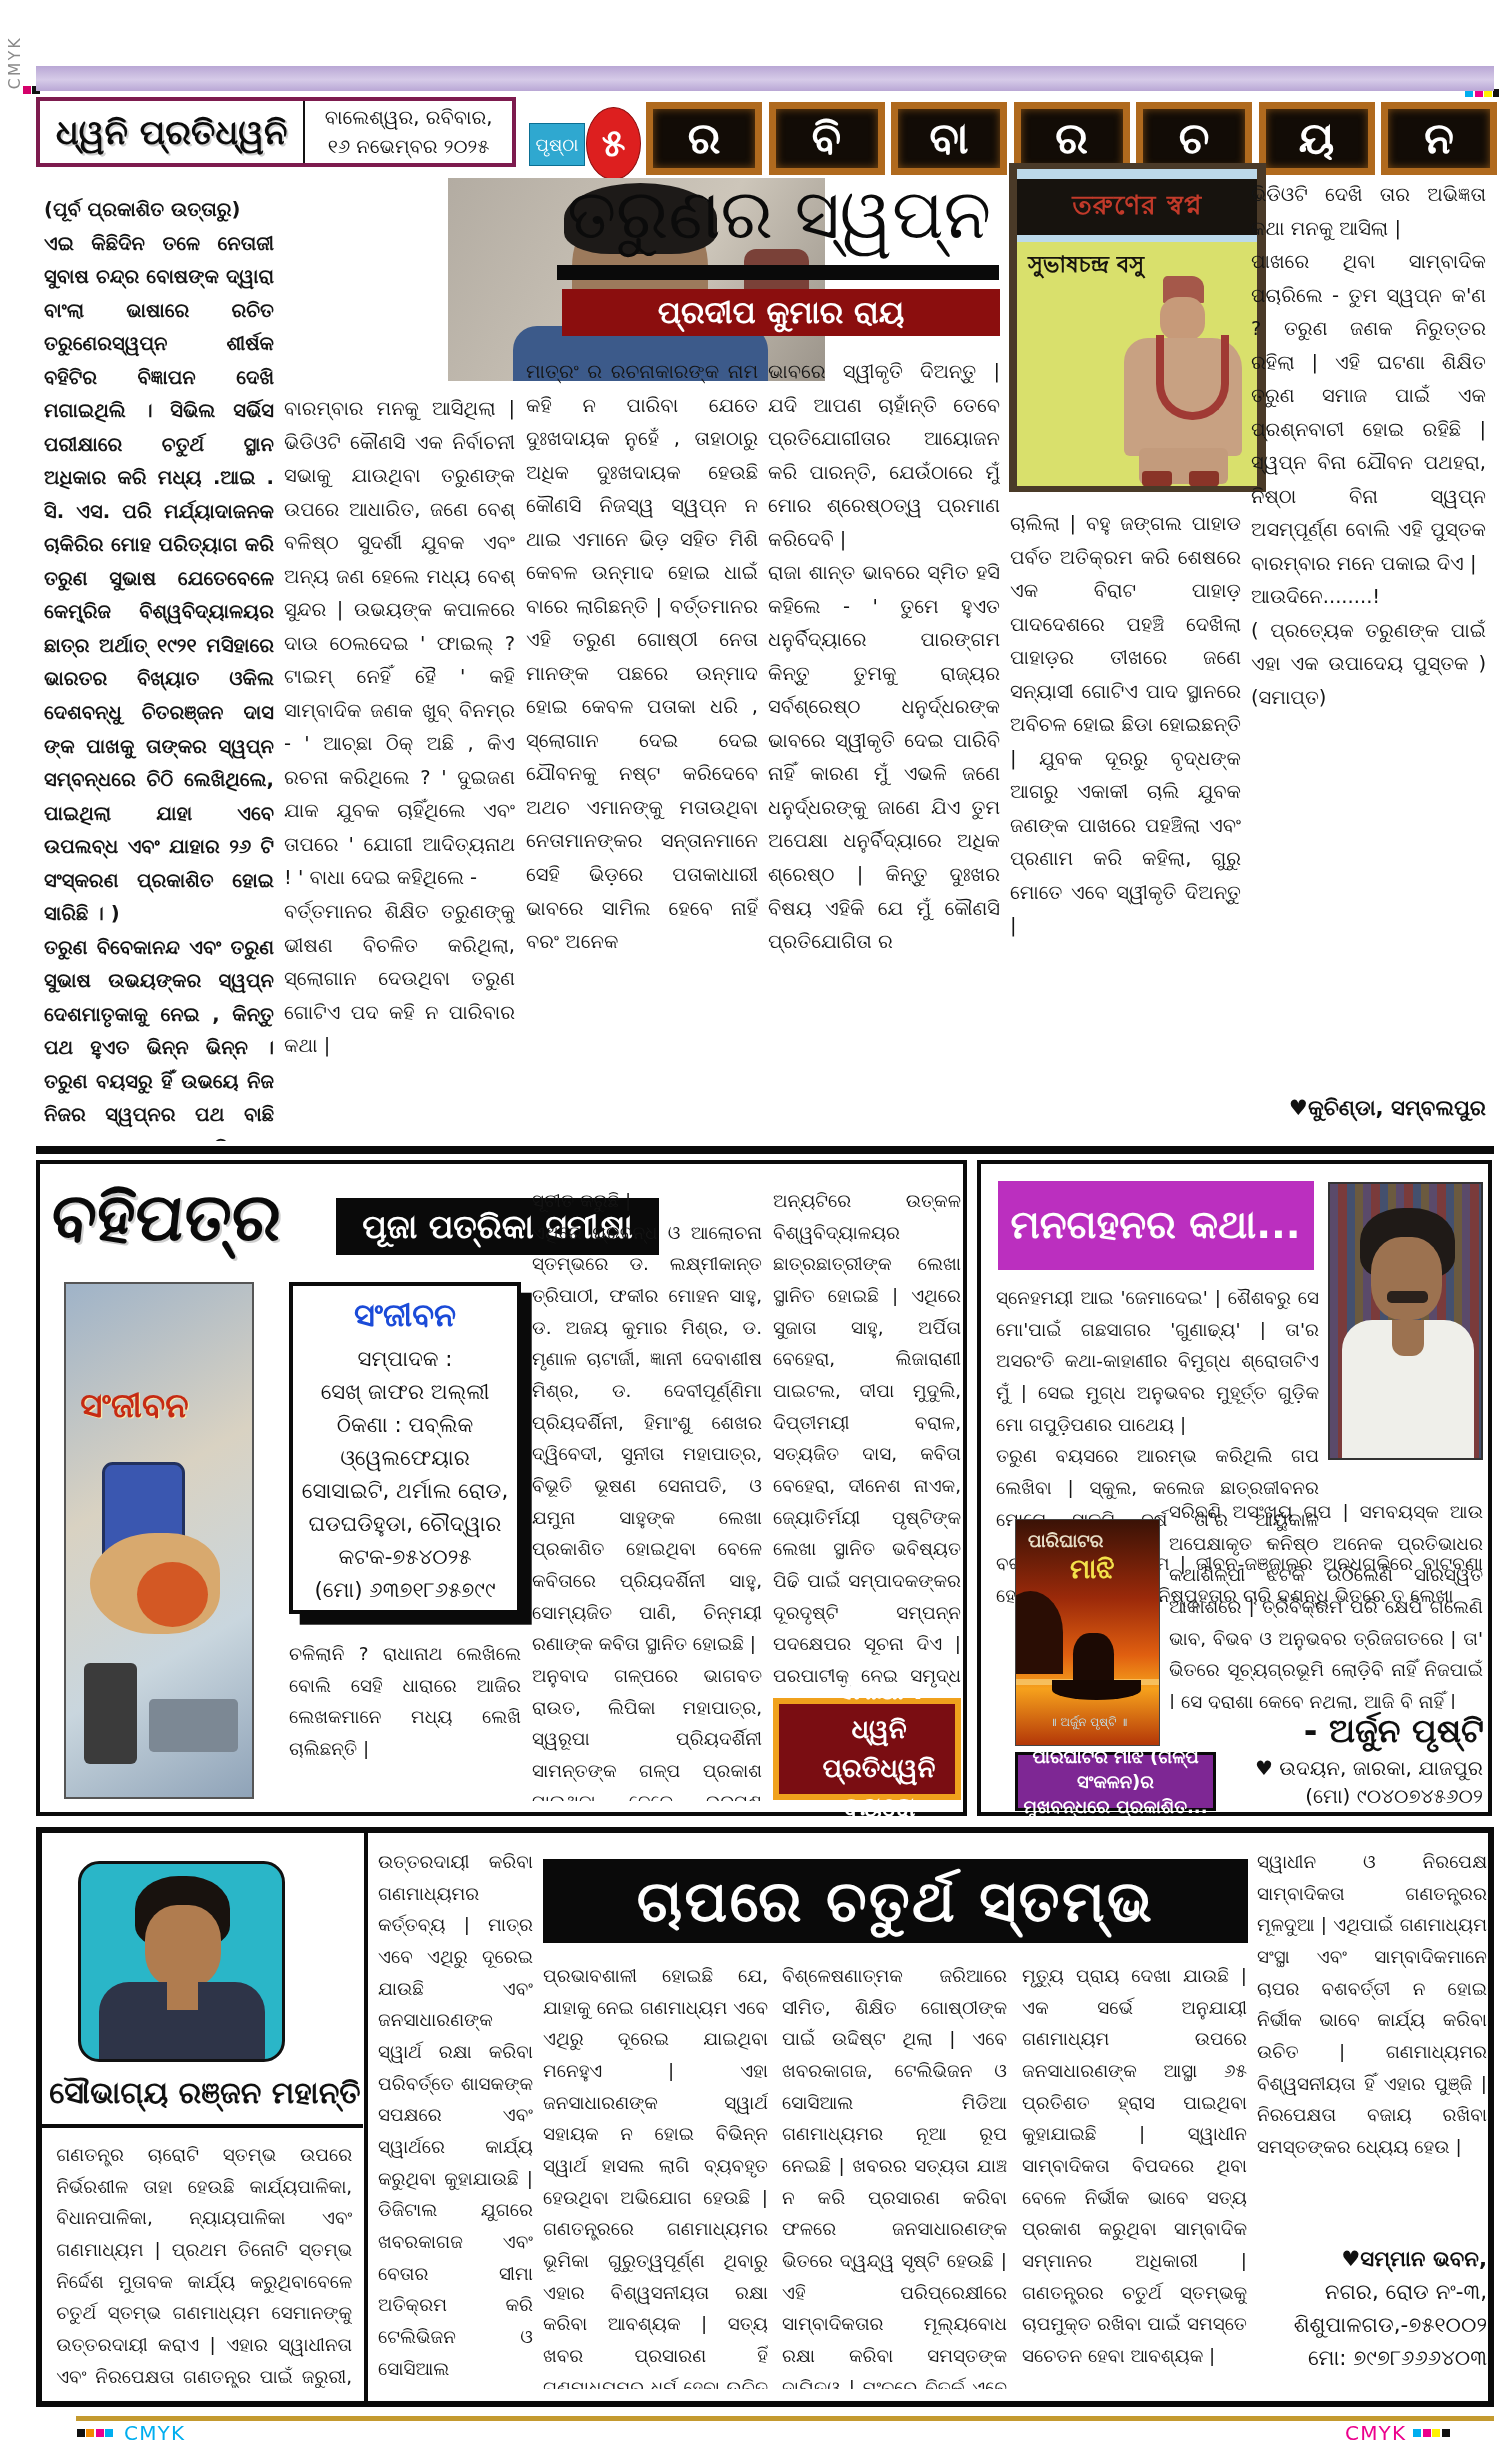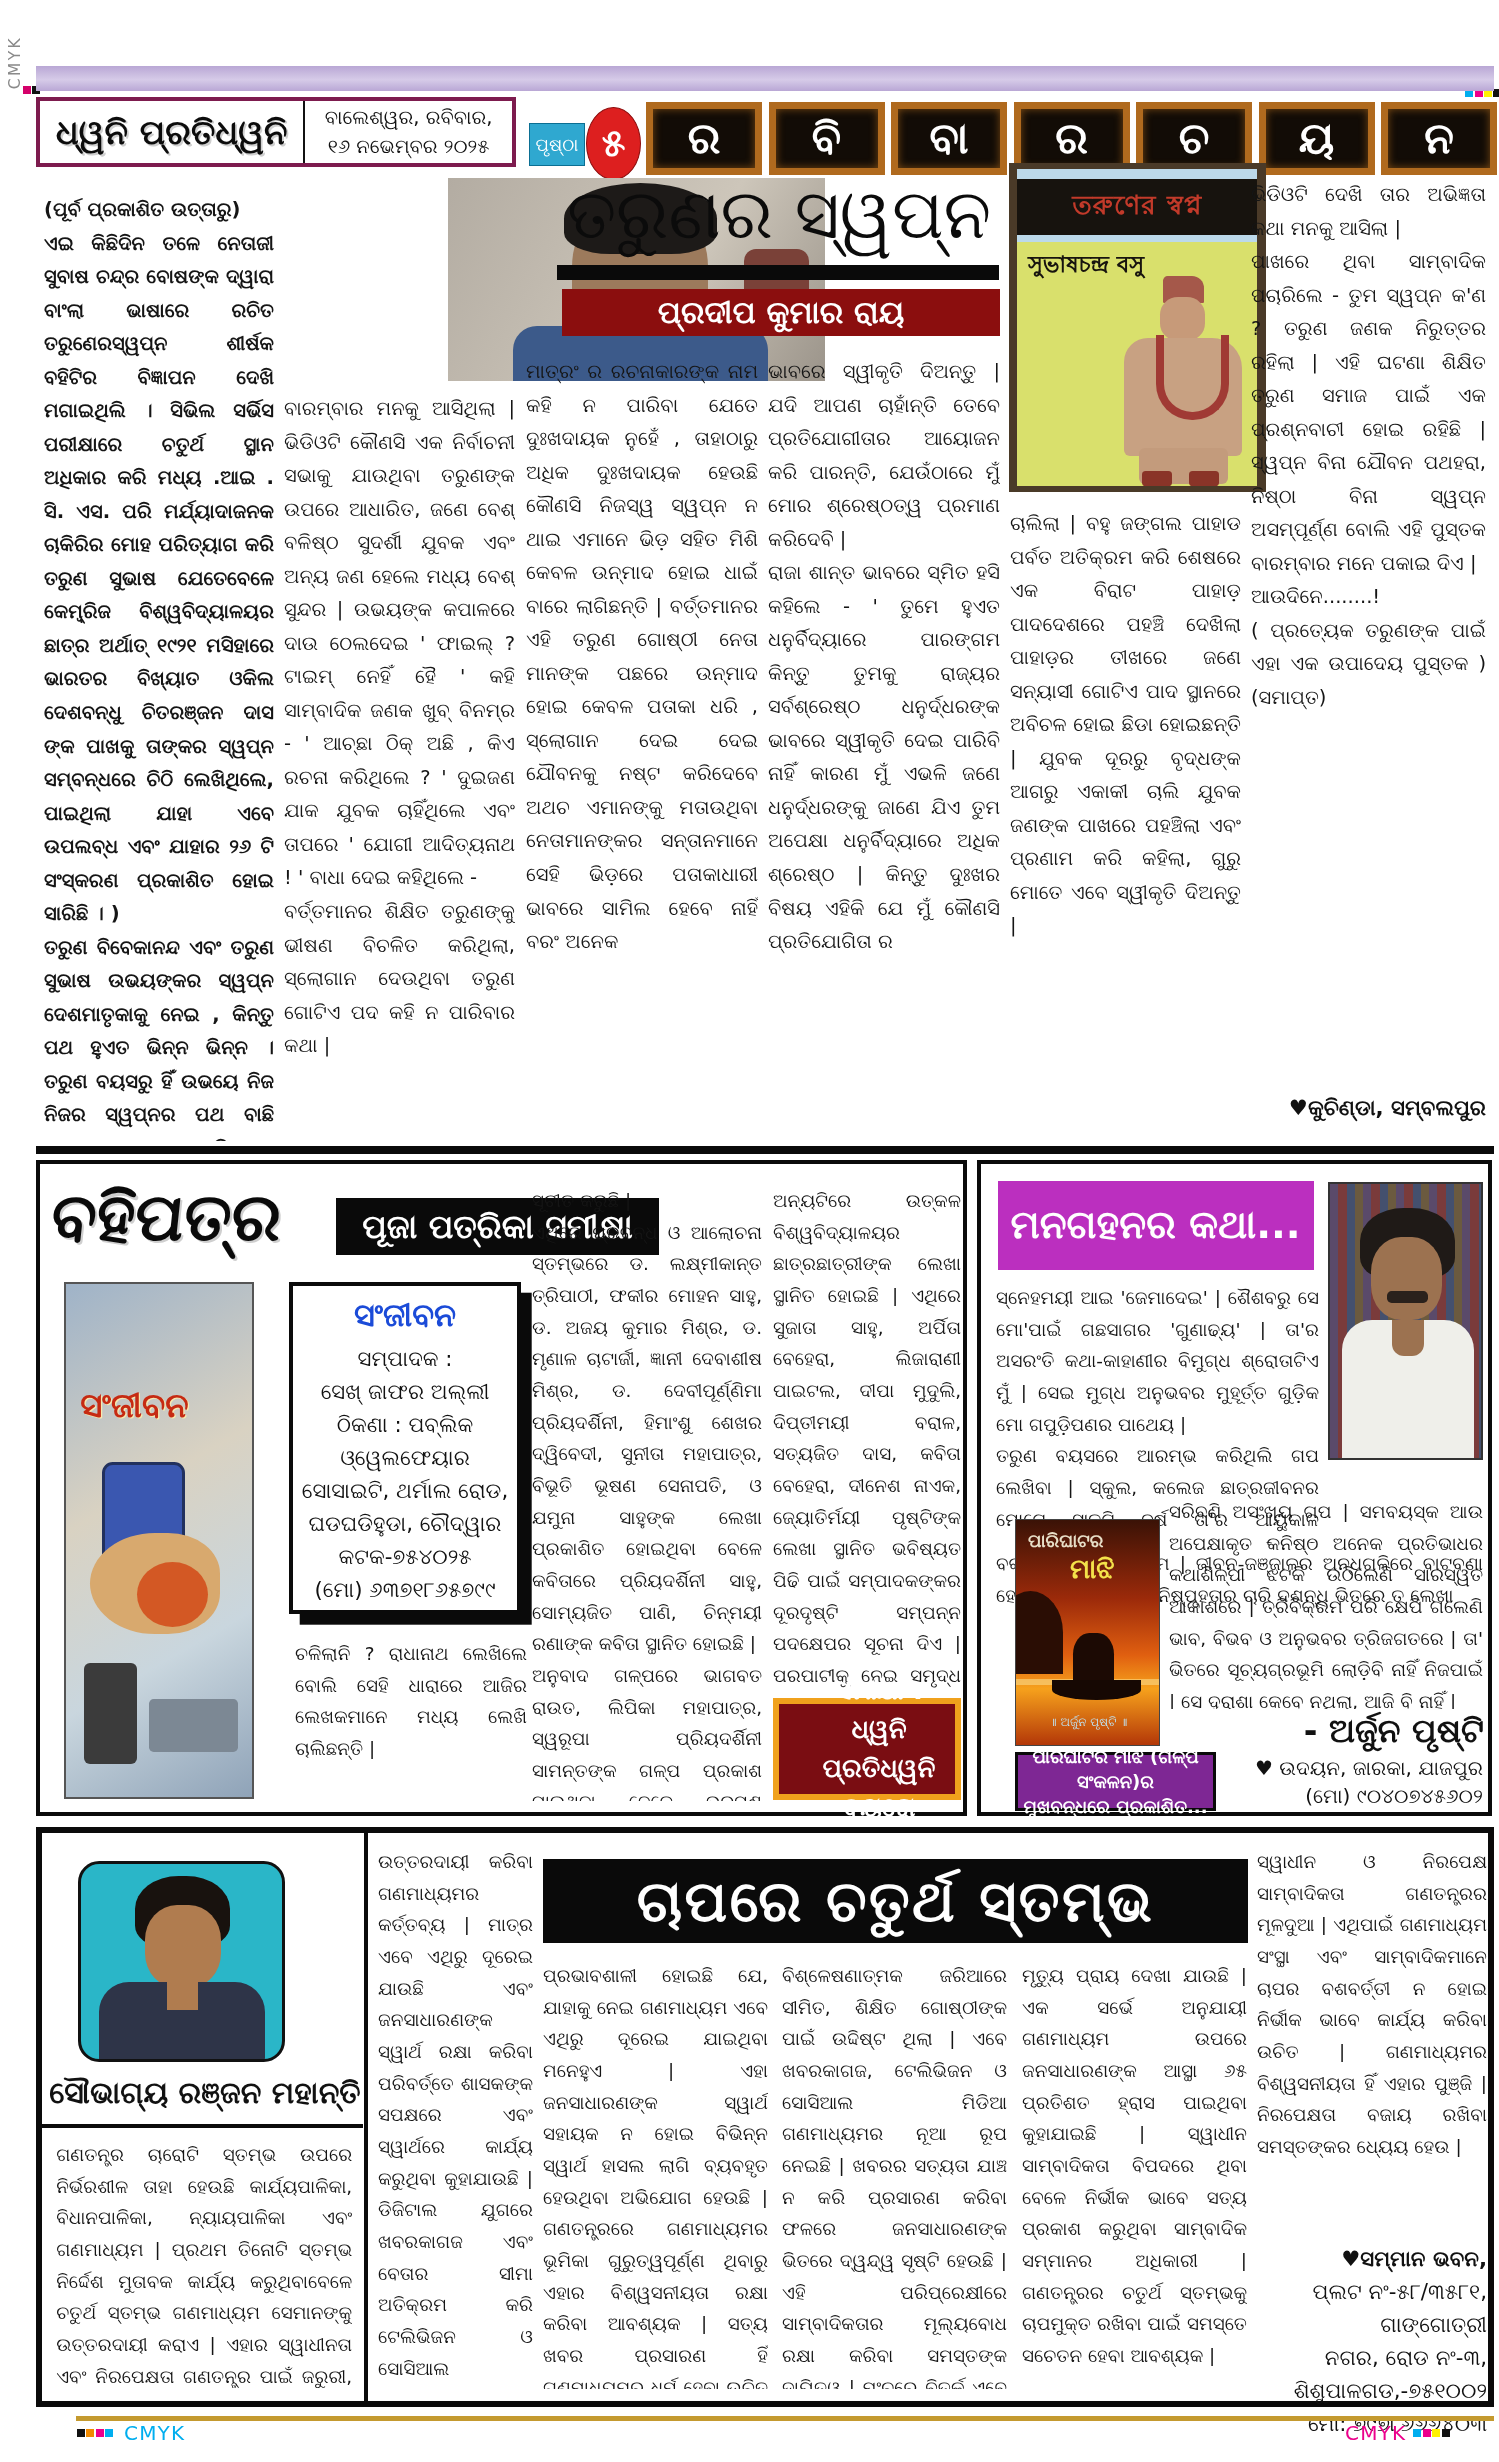--- a/index.html
+++ b/index.html
@@ -138,21 +138,21 @@
                 box-shadow:10.7px 10.7px 0 #0a0a0a;text-align:center;padding:9.5px 6px;">
       <div style="font-size:32px;font-weight:bold;color:#1b4bd8;margin-bottom:8.3px;">ସଂଜୀବନ</div>
       <div style="font-size:21.3px;line-height:1.55;white-space:pre-line;">ସମ୍ପାଦକ :
 ସେଖ୍ ଜାଫର ଅଲ୍ଲୀ
 ଠିକଣା : ପବ୍ଲିକ ଓ୍ୱେଲଫେୟାର
 ସୋସାଇଟି, ଥର୍ମାଲ ରୋଡ,
 ଘଡଘଡିହୁଡା, ଚୌଦ୍ୱାର
 କଟକ-୭୫୪୦୨୫
 (ମୋ) ୬୩୭୧୮୬୫୭୯୯</div>
     </div>
-    <div class="col" style="left:249px;top:474px;width:232px;height:161px;margin-left:6px;">ଚଳିଲାନି ? ରାଧାନାଥ ଲେଖିଲେ ବୋଲି ସେହି ଧାରାରେ ଆଜିର ଲେଖକମାନେ ମଧ୍ୟ ଲେଖି ଚାଲିଛନ୍ତି |</div>
+    <div class="col" style="left:249px;top:474px;width:232px;height:161px;">ଚଳିଲାନି ? ରାଧାନାଥ ଲେଖିଲେ ବୋଲି ସେହି ଧାରାରେ ଆଜିର ଲେଖକମାନେ ମଧ୍ୟ ଲେଖି ଚାଲିଛନ୍ତି |</div>
 
     <div class="col" style="left:492px;top:21px;width:230px;height:616px;">ସୂଚୀତ କରୁଛି |
 ଏଥିରେ ପ୍ରବନ୍ଧ ଓ ଆଲୋଚନା ସ୍ତମ୍ଭରେ ଡ. ଲକ୍ଷ୍ମୀକାନ୍ତ ତ୍ରିପାଠୀ, ଫକୀର ମୋହନ ସାହୁ, ଡ. ଅଜୟ କୁମାର ମିଶ୍ର, ଡ. ମୃଣାଳ ଚାଟାର୍ଜୀ, ଜ୍ଞାନୀ ଦେବାଶୀଷ ମିଶ୍ର, ଡ. ଦେବୀପୂର୍ଣ୍ଣିମା ପ୍ରିୟଦର୍ଶିନୀ, ହିମାଂଶୁ ଶେଖର ଦ୍ୱିବେଦୀ, ସୁନୀତା ମହାପାତ୍ର, ବିଭୂତି ଭୂଷଣ ସେନାପତି, ଓ ଯମୁନା ସାହୁଙ୍କ ଲେଖା ପ୍ରକାଶିତ ହୋଇଥିବା ବେଳେ କବିତାରେ ପ୍ରିୟଦର୍ଶିନୀ ସାହୁ, ସୋମ୍ୟଜିତ ପାଣି, ଚିନ୍ମୟୀ ରଣାଙ୍କ କବିତା ସ୍ଥାନିତ ହୋଇଛି |
 ଅନୁବାଦ ଗଳ୍ପରେ ଭାଗବତ ରାଉତ, ଲିପିକା ମହାପାତ୍ର, ସ୍ୱରୂପା ପ୍ରିୟଦର୍ଶିନୀ ସାମନ୍ତଙ୍କ ଗଳ୍ପ ପ୍ରକାଶ ପାଇଥିବା ବେଳେ ଭ୍ରମଣ କାହାଣୀରେ ଗାୟତ୍ରୀ ବେହେରାଙ୍କ ଲେଖା ପ୍ରକାଶିତ ହୋଇଛି | ଉତ୍ତରଣ ନାମରେ ଦୁଇଟି ସ୍ତମ୍ଭ ଥିବାବେଳେ ଗୋଟିଏ ସ୍ତମ୍ଭରେ ରମାଦେବୀ ମହିଳା ମହାବିଦ୍ୟାଳୟର ଛାତ୍ରୀମାନଙ୍କ କବିତା ସ୍ଥାନ ପାଇଛ ଓ</div>
     <div class="col" style="left:733px;top:21px;width:188px;height:503px;">ଅନ୍ୟଟିରେ ଉତ୍କଳ ବିଶ୍ୱବିଦ୍ୟାଳୟର ଛାତ୍ରଛାତ୍ରୀଙ୍କ ଲେଖା ସ୍ଥାନିତ ହୋଇଛି | ଏଥିରେ ସୁଜାତା ସାହୁ, ଅର୍ପିତା ବେହେରା, ଲିଜାରାଣୀ ପାଇଟଲ, ଦୀପା ମୁଦୁଲି, ଦିପ୍ତୀମୟୀ ବରାଳ, ସତ୍ୟଜିତ ଦାସ, କବିତା ବେହେରା, ଦୀନେଶ ନାଏକ, ଜ୍ୟୋତିର୍ମୟୀ ପୃଷ୍ଟିଙ୍କ ଲେଖା ସ୍ଥାନିତ ଭବିଷ୍ୟତ ପିଢି ପାଇଁ ସମ୍ପାଦକଙ୍କର ଦୂରଦୃଷ୍ଟି ସମ୍ପନ୍ନ ପଦକ୍ଷେପର ସୂଚନା ଦିଏ | ପରପାଟୀକୁ ନେଇ ସମୃଦ୍ଧ ହୋଇଛ 'ସଂଜୀବନ'ର ଶାରଦୀୟ ସଂଖ୍ୟାର କଳେବର | ଏହା ପାଠକ ମହଲରେ ଆଦୃତି ଲାଭ କରିବ ବୋଲି ନିଶ୍ଚିତ ଭାବେ ଆଶା ପୋଷଣ କରାଯାଇପାରେ | ♥</div>
 
     <div class="abs center" style="left:733px;top:534px;width:188px;height:102px;background:#7a0d12;border:6px solid #f0a11c;box-sizing:border-box;
                 color:#fff;font-size:26px;font-weight:bold;flex-direction:column;line-height:1.5;padding-left:24px;">
       <span>ସମୀକ୍ଷା :</span>
       <span>ଧ୍ୱନି ପ୍ରତିଧ୍ୱନି ବ୍ୟୁରୋ</span>
@@ -216,21 +216,20 @@
 
     <div class="abs center" style="left:501px;top:26px;width:705px;height:84px;background:#0a0a0a;color:#fff;font-size:57px;font-weight:bold;letter-spacing:2.4px;">ଚାପରେ ଚତୁର୍ଥ ସ୍ତମ୍ଭ</div>
 
     <div class="col" style="left:501px;top:127px;width:225px;height:429px;">ପ୍ରଭାବଶାଳୀ ହୋଇଛି ଯେ, ଯାହାକୁ ନେଇ ଗଣମାଧ୍ୟମ ଏବେ ଏଥିରୁ ଦୂରେଇ ଯାଇଥିବା ମନେହୁଏ | ଏହା ଜନସାଧାରଣଙ୍କ ସ୍ୱାର୍ଥ ସହାୟକ ନ ହୋଇ ବିଭିନ୍ନ ସ୍ୱାର୍ଥ ହାସଲ ଲାଗି ବ୍ୟବହୃତ ହେଉଥିବା ଅଭିଯୋଗ ହେଉଛି | ଗଣତନ୍ତ୍ରରେ ଗଣମାଧ୍ୟମର ଭୂମିକା ଗୁରୁତ୍ୱପୂର୍ଣ୍ଣ ଥିବାରୁ ଏହାର ବିଶ୍ୱସନୀୟତା ରକ୍ଷା କରିବା ଆବଶ୍ୟକ | ସତ୍ୟ ଖବର ପ୍ରସାରଣ ହିଁ ଗଣମାଧ୍ୟମର ଧର୍ମ ହେବା ଉଚିତ ବୋଲି ବୁଦ୍ଧିଜୀବୀ ମହଲରେ ମତ ପ୍ରକାଶ ପାଉଛି | ବିଶେଷ୍ଲଣ କରିବା ଏବଂ କ୍ଷମତା ବଦଳକୁ</div>
     <div class="col" style="left:740px;top:127px;width:225px;height:429px;">ବିଶ୍ଳେଷଣାତ୍ମକ ଜରିଆରେ ସୀମିତ, ଶିକ୍ଷିତ ଗୋଷ୍ଠୀଙ୍କ ପାଇଁ ଉଦ୍ଦିଷ୍ଟ ଥିଲା | ଏବେ ଖବରକାଗଜ, ଟେଲିଭିଜନ ଓ ସୋସିଆଲ ମିଡିଆ ଗଣମାଧ୍ୟମର ନୂଆ ରୂପ ନେଇଛି | ଖବରର ସତ୍ୟତା ଯାଞ୍ଚ ନ କରି ପ୍ରସାରଣ କରିବା ଫଳରେ ଜନସାଧାରଣଙ୍କ ଭିତରେ ଦ୍ୱନ୍ଦ୍ୱ ସୃଷ୍ଟି ହେଉଛି | ଏହି ପରିପ୍ରେକ୍ଷୀରେ ସାମ୍ବାଦିକତାର ମୂଲ୍ୟବୋଧ ରକ୍ଷା କରିବା ସମସ୍ତଙ୍କ ଦାୟିତ୍ୱ | ମଂଚରେ ବିତର୍କ ଏବେ ମ</div>
     <div class="col" style="left:980px;top:127px;width:225px;height:429px;">ମୃତ୍ୟୁ ପ୍ରାୟ ଦେଖା ଯାଉଛି | ଏକ ସର୍ଭେ ଅନୁଯାୟୀ ଗଣମାଧ୍ୟମ ଉପରେ ଜନସାଧାରଣଙ୍କ ଆସ୍ଥା ୬୫ ପ୍ରତିଶତ ହ୍ରାସ ପାଇଥିବା କୁହାଯାଇଛି | ସ୍ୱାଧୀନ ସାମ୍ବାଦିକତା ବିପଦରେ ଥିବା ବେଳେ ନିର୍ଭୀକ ଭାବେ ସତ୍ୟ ପ୍ରକାଶ କରୁଥିବା ସାମ୍ବାଦିକ ସମ୍ମାନର ଅଧିକାରୀ | ଗଣତନ୍ତ୍ରର ଚତୁର୍ଥ ସ୍ତମ୍ଭକୁ ଚାପମୁକ୍ତ ରଖିବା ପାଇଁ ସମସ୍ତେ ସଚେତନ ହେବା ଆବଶ୍ୟକ |</div>
 
     <div class="col" style="left:1215px;top:13px;width:230px;height:391px;">ସ୍ୱାଧୀନ ଓ ନିରପେକ୍ଷ ସାମ୍ବାଦିକତା ଗଣତନ୍ତ୍ରର ମୂଳଦୁଆ | ଏଥିପାଇଁ ଗଣମାଧ୍ୟମ ସଂସ୍ଥା ଏବଂ ସାମ୍ବାଦିକମାନେ ଚାପର ବଶବର୍ତ୍ତୀ ନ ହୋଇ ନିର୍ଭୀକ ଭାବେ କାର୍ଯ୍ୟ କରିବା ଉଚିତ | ଗଣମାଧ୍ୟମର ବିଶ୍ୱସନୀୟତା ହିଁ ଏହାର ପୁଞ୍ଜି | ନିରପେକ୍ଷତା ବଜାୟ ରଖିବା ସମସ୍ତଙ୍କର ଧ୍ୟେୟ ହେଉ |</div>
     <div class="abs" style="left:1215px;top:409px;width:230px;text-align:right;font-size:21.3px;line-height:1.55;">
       <div style="font-weight:bold;">♥ସମ୍ମାନ ଭବନ,</div>
-      <div>ପ୍ଲଟ ନଂ-୫୮/୩୫୮୧, ଗାଙ୍ଗୋତ୍ରୀ</div>
       <div>ନଗର, ରୋଡ ନଂ-୩,</div>
       <div>ଶିଶୁପାଳଗଡ,-୭୫୧୦୦୨</div>
       <div>ମୋ: ୭୯୭୮୬୬୬୪୦୩</div>
     </div>
   </div>
 
   <div class="abs goldrule" style="left:76px;top:2416px;width:1418px;height:4.7px;"></div>
 
   <div>
     <div class="sq" style="left:77px;top:2429px;background:#111;"></div>

